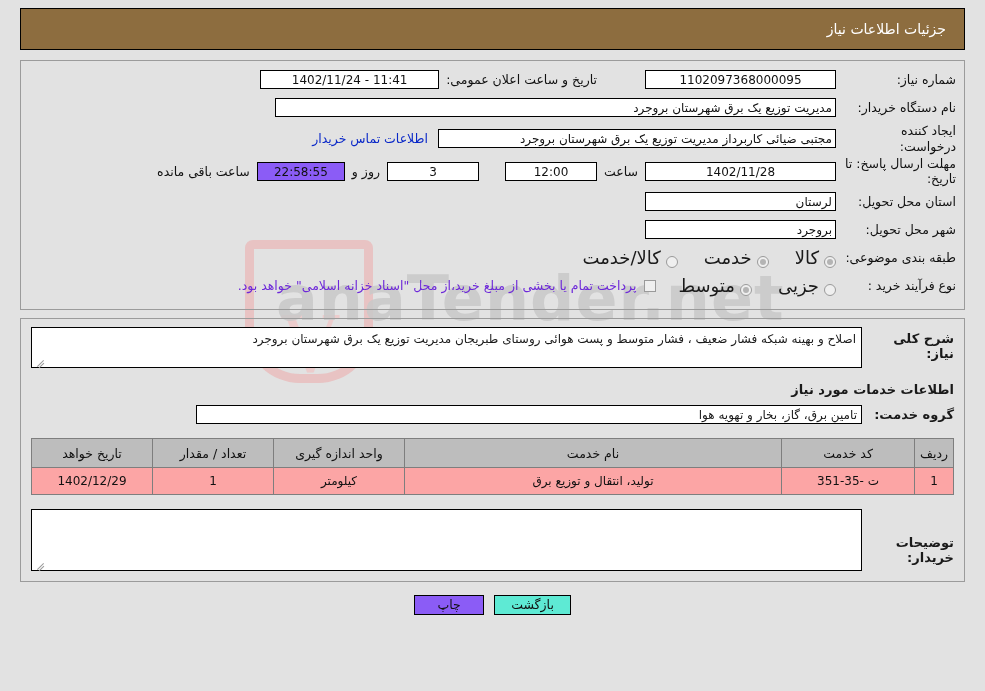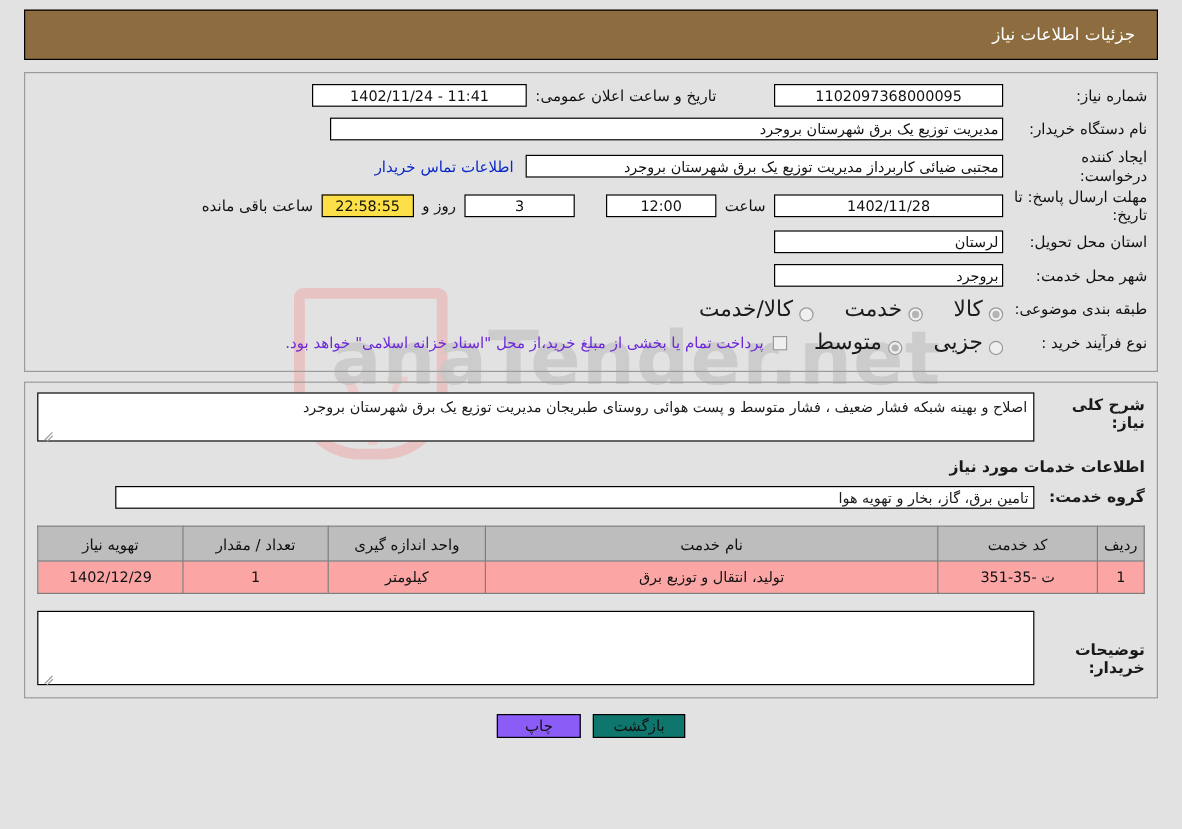--- a/index.html
+++ b/index.html
@@ -119,21 +119,21 @@
 
   .w-need   { width: 191px; margin-left: 41px; }
   .w-org    { width: 561px; }
   .w-crt    { width: 398px; }
   .w-date   { width: 191px; }
   .w-prov   { width: 191px; }
   .w-city   { width: 191px; }
   .w-announce { width: 179px; }
   .w-hour   { width: 92px; }
   .w-days   { width: 92px; }
-  .w-timer  { width: 77px; background: #fde047; }
+  .w-timer  { width: 88px; background: #8b5cf6; }
 
   .inline-lbl {
     font-size: 12.5px;
     padding: 0 7px;
     white-space: nowrap;
     color: #111;
   }
   .contact-link {
     color: #0a28c8;
     font-size: 12.5px;
@@ -263,21 +263,21 @@
     text-align: right;
     padding-left: 6px;
     box-sizing: border-box;
   }
   .group-fld {
     border: 1px solid #000;
     background: #fff;
     height: 19px;
     line-height: 19px;
     font-size: 12px;
-    width: 766px;
+    width: 666px;
     text-align: right;
     padding: 0 4px;
     box-sizing: border-box;
   }
 
   
   table.svc {
     width: 100%;
     border-collapse: collapse;
     font-size: 12px;
@@ -340,21 +340,21 @@
     height: 20px;
     line-height: 18px;
     font-size: 12.5px;
     padding: 0 16px;
     box-sizing: border-box;
     cursor: pointer;
     color: #111;
     text-align: center;
   }
   .btn-print { background: #8b5cf6; min-width: 70px; }
-  .btn-back  { background: #0f766e; min-width: 74px; }
+  .btn-back  { background: #5eead4; min-width: 74px; }
 </style>
 </head>
 <body>
 
 <div class="watermark">
   <div class="wm-shield"></div>
   <div class="wm-v">V</div>
   <div class="wm-text">anaTender.net</div>
 </div>
 
@@ -394,21 +394,21 @@
       <div class="fld w-timer">22:58:55</div>
       <div class="inline-lbl">ساعت باقی مانده</div>
     </div>
 
     <div class="frow">
       <div class="lbl">استان محل تحویل:</div>
       <div class="fld w-prov rightalign">لرستان</div>
     </div>
 
     <div class="frow">
-      <div class="lbl">شهر محل خدمت:</div>
+      <div class="lbl">شهر محل تحویل:</div>
       <div class="fld w-city rightalign">بروجرد</div>
     </div>
 
     <div class="frow">
       <div class="lbl">طبقه بندی موضوعی:</div>
       <div class="radio-group">
         <label class="radio-item">
           <span class="radio checked"></span>
           <span>کالا</span>
         </label>
@@ -460,21 +460,21 @@
   </div>
 
   <table class="svc">
     <thead>
       <tr>
         <th class="col-radif">ردیف</th>
         <th class="col-code">کد خدمت</th>
         <th class="col-name">نام خدمت</th>
         <th class="col-unit">واحد اندازه گیری</th>
         <th class="col-qty">تعداد / مقدار</th>
-        <th class="col-date">تهویه نیاز</th>
+        <th class="col-date">تاریخ خواهد</th>
       </tr>
     </thead>
     <tbody>
       <tr>
         <td>1</td>
         <td>ت -35-351</td>
         <td>تولید، انتقال و توزیع برق</td>
         <td>کیلومتر</td>
         <td>1</td>
         <td>1402/12/29</td>

